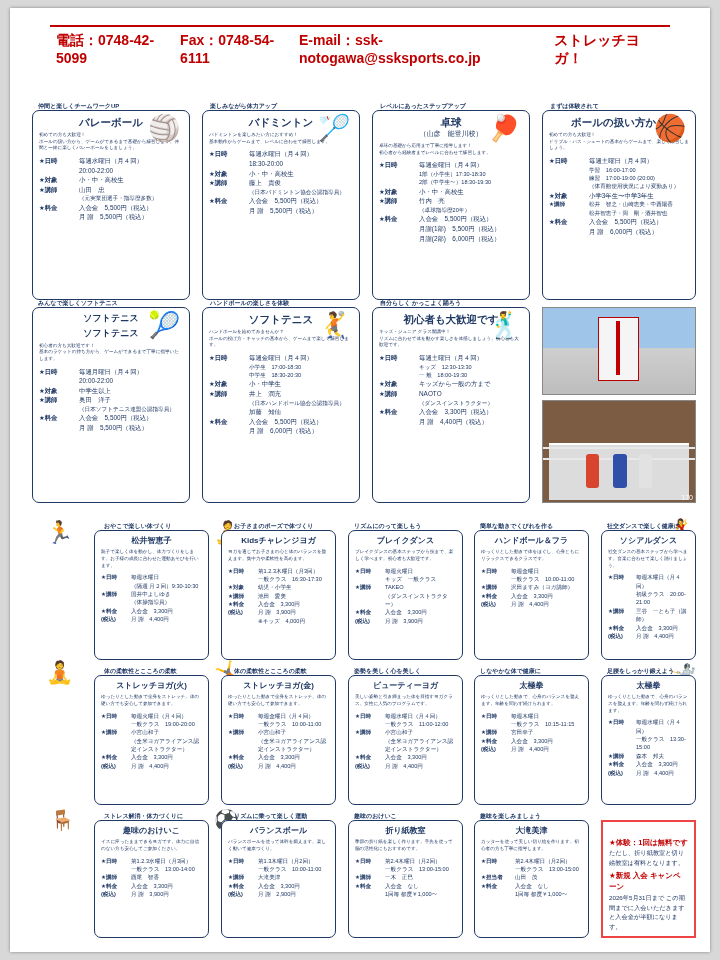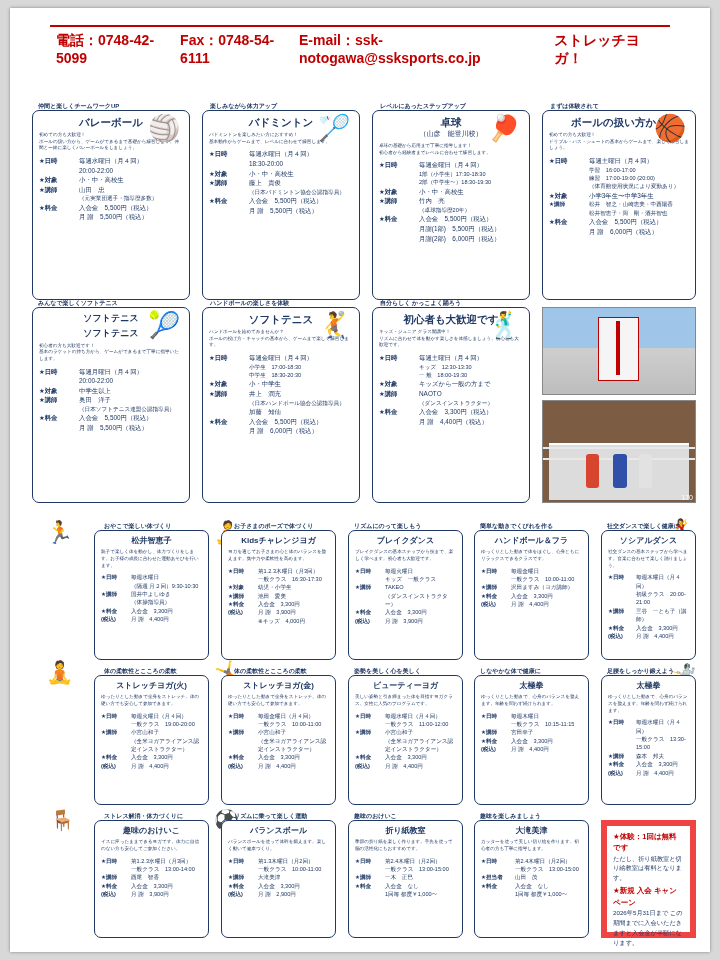--- a/index.html
+++ b/index.html
@@ -104,24 +104,24 @@
   }
   .photo2 .rope{position:absolute;left:0;width:100%;height:2px;background:#e8e8e8;}
   .photo2 .p{position:absolute;bottom:14%;width:9%;height:34%;border-radius:3px;}
   .photo2 .num{
     position:absolute;right:2px;bottom:1px;color:#fff;font-size:7px;
   }
 
   
   .campaign{
     position:absolute;
-    border:6px solid #ef4444;
+    border:2px solid #ef4444;
     box-sizing:border-box;
     background:#fff;
-    padding:5px 6px;
+    padding:15px 6px;
   }
   .campaign .l1{color:#c00000;font-size:7.5px;font-weight:bold;line-height:1.5;}
   .campaign .l2{color:#1f3864;font-size:6.2px;line-height:1.6;}
   .campaign .l3{color:#c00000;font-size:7.5px;font-weight:bold;line-height:1.5;margin-top:2px;}
   .campaign .l4{color:#1f3864;font-size:6.2px;line-height:1.6;}
 </style>
 </head>
 <body>
 
 <div class="page">

